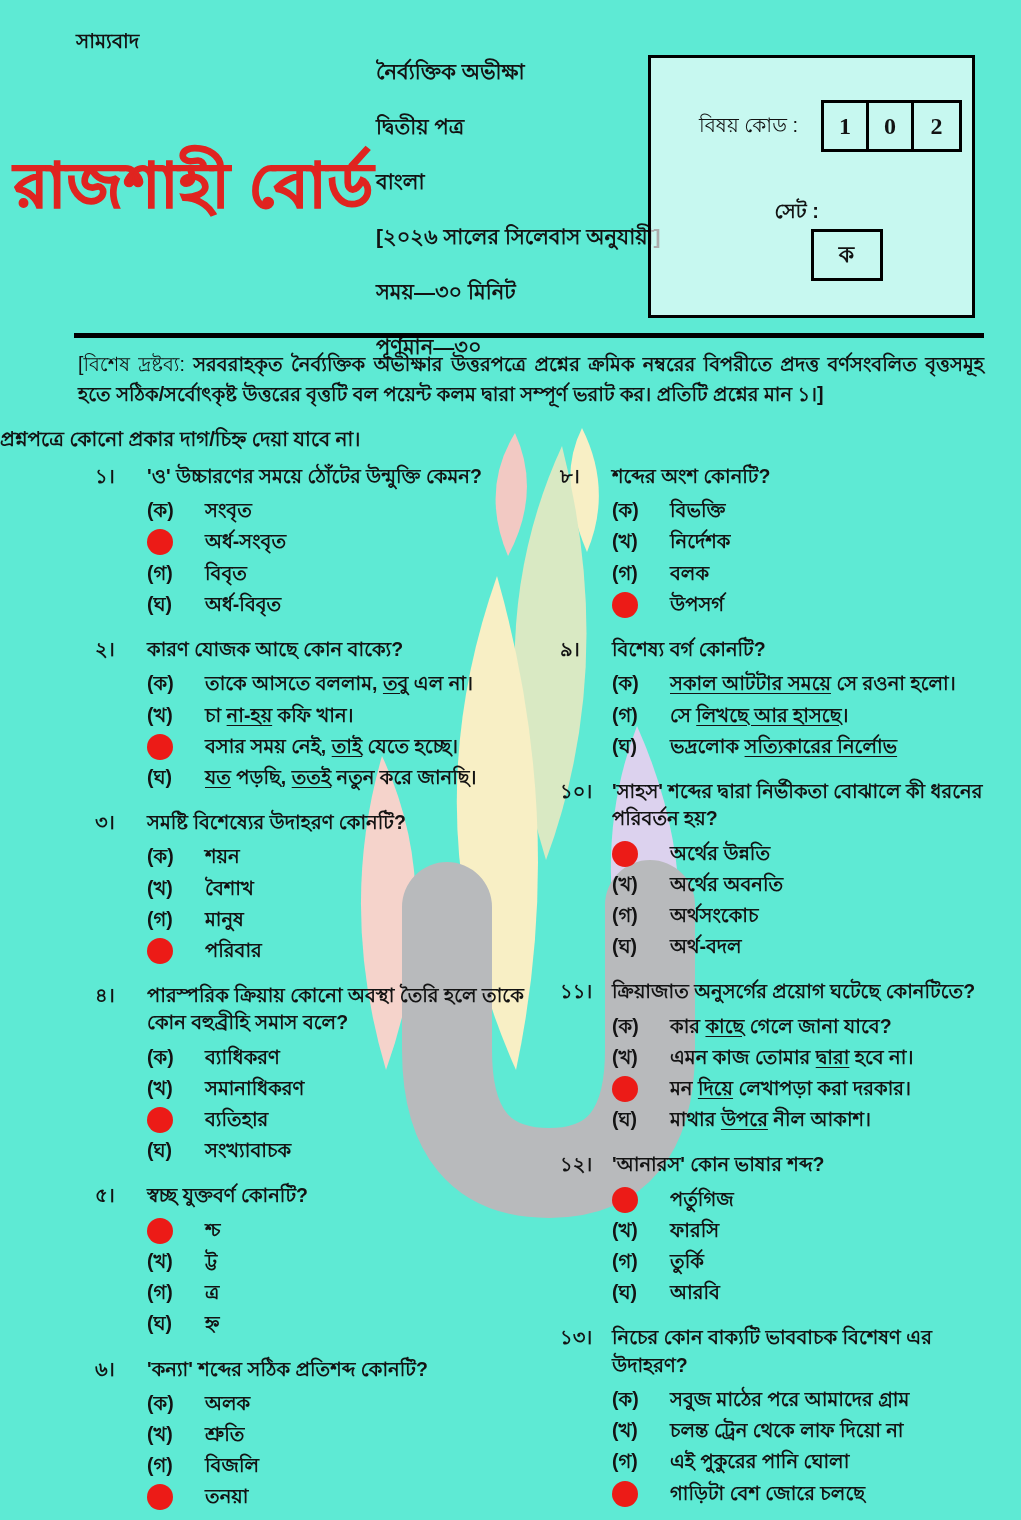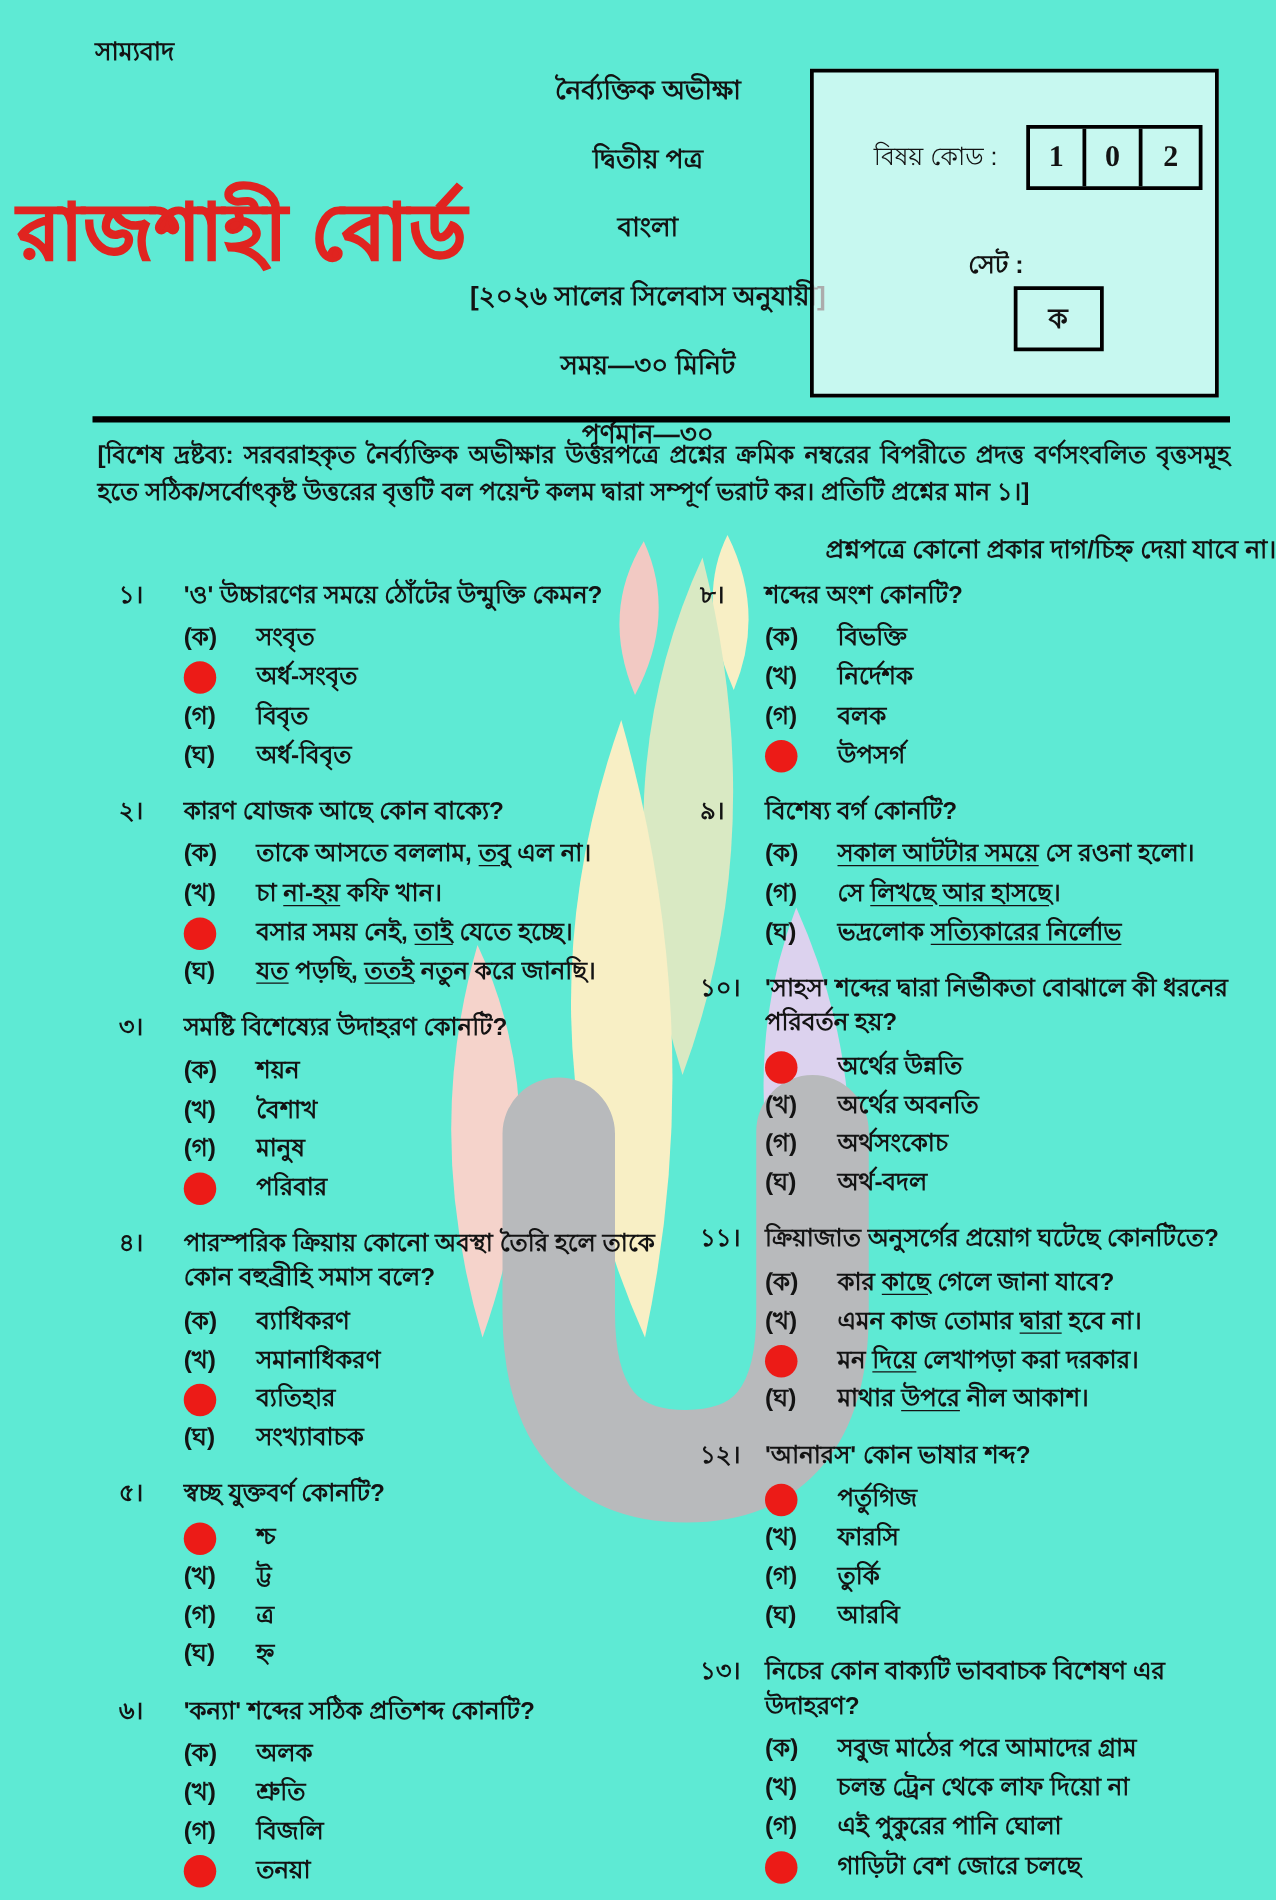--- a/index.html
+++ b/index.html
@@ -10,40 +10,40 @@
     font-family:"Liberation Sans", sans-serif;
   }
   .layer-watermark { position:absolute; inset:0; z-index:0; }
   .layer-content { position:absolute; inset:0; z-index:1; }
 
   
   .corner-note { position:absolute; left:76px; top:26px; font-size:20px; font-weight:bold; }
   .board-title { position:absolute; left:14px; top:138px; font-size:62px; font-weight:bold;
                  letter-spacing:1px; -webkit-text-stroke:1.5px currentColor; }
   .exam-info { position:absolute; left:376px; top:56px; display:flex; flex-direction:column;
-               gap:20px; font-size:21px; font-weight:bold;text-align:center; }
+               gap:20px; font-size:21px; font-weight:bold; }
   .code-box { position:absolute; left:648px; top:55px; width:327px; height:263px;
               border:3px solid #000; background:rgba(255,255,255,.65); }
   .code-row { display:flex; align-items:center; margin:42px 0 0 48px; }
   .code-row .lbl { font-size:20px; font-weight:normal; width:122px; }
   .digit-cells { display:flex; border:3px solid #000; }
   .digit-cell { width:45px; height:46px; display:flex; align-items:center; justify-content:center;
                 font-size:24px; font-weight:bold; border-right:3px solid #000; font-family:"Liberation Serif", serif; }
   .digit-cell:last-child { border-right:none; }
   .set-row { display:flex; align-items:center; margin:44px 0 0 48px;flex-direction:column; }
   .set-row .lbl { font-size:20px; font-weight:bold; width:122px; }
   .set-cell { width:72px; height:52px; border:3px solid #000; display:flex; align-items:center;
               justify-content:center; font-size:22px; font-weight:bold; margin-left:22px; }
 
   .divider { position:absolute; left:74px; top:333px; width:910px; height:5px; background:#000; }
 
   .notice { position:absolute; left:78px; top:349px; width:906px; font-size:19.5px;
             font-weight:600; line-height:1.55; text-align:justify; }
-  .notice .nlabel { font-weight:bold; }
-  .warning { position:absolute; left:0; top:424px; width:100%; text-align:right;
+  .notice .nlabel { font-weight:normal; }
+  .warning { position:absolute; left:0; top:424px; width:100%; text-align:left;
              font-size:20px; font-weight:bold; }
 
   
   .qcol { position:absolute; top:463px; }
   .qcol-left  { left:95px;  width:455px; }
   .qcol-right { left:560px; width:446px; }
 
   .question { display:flex; margin-bottom:16px; font-size:19.5px; font-weight:600; }
   .qnum { flex:0 0 52px; line-height:1.4; }
   .qbody { flex:1; }

